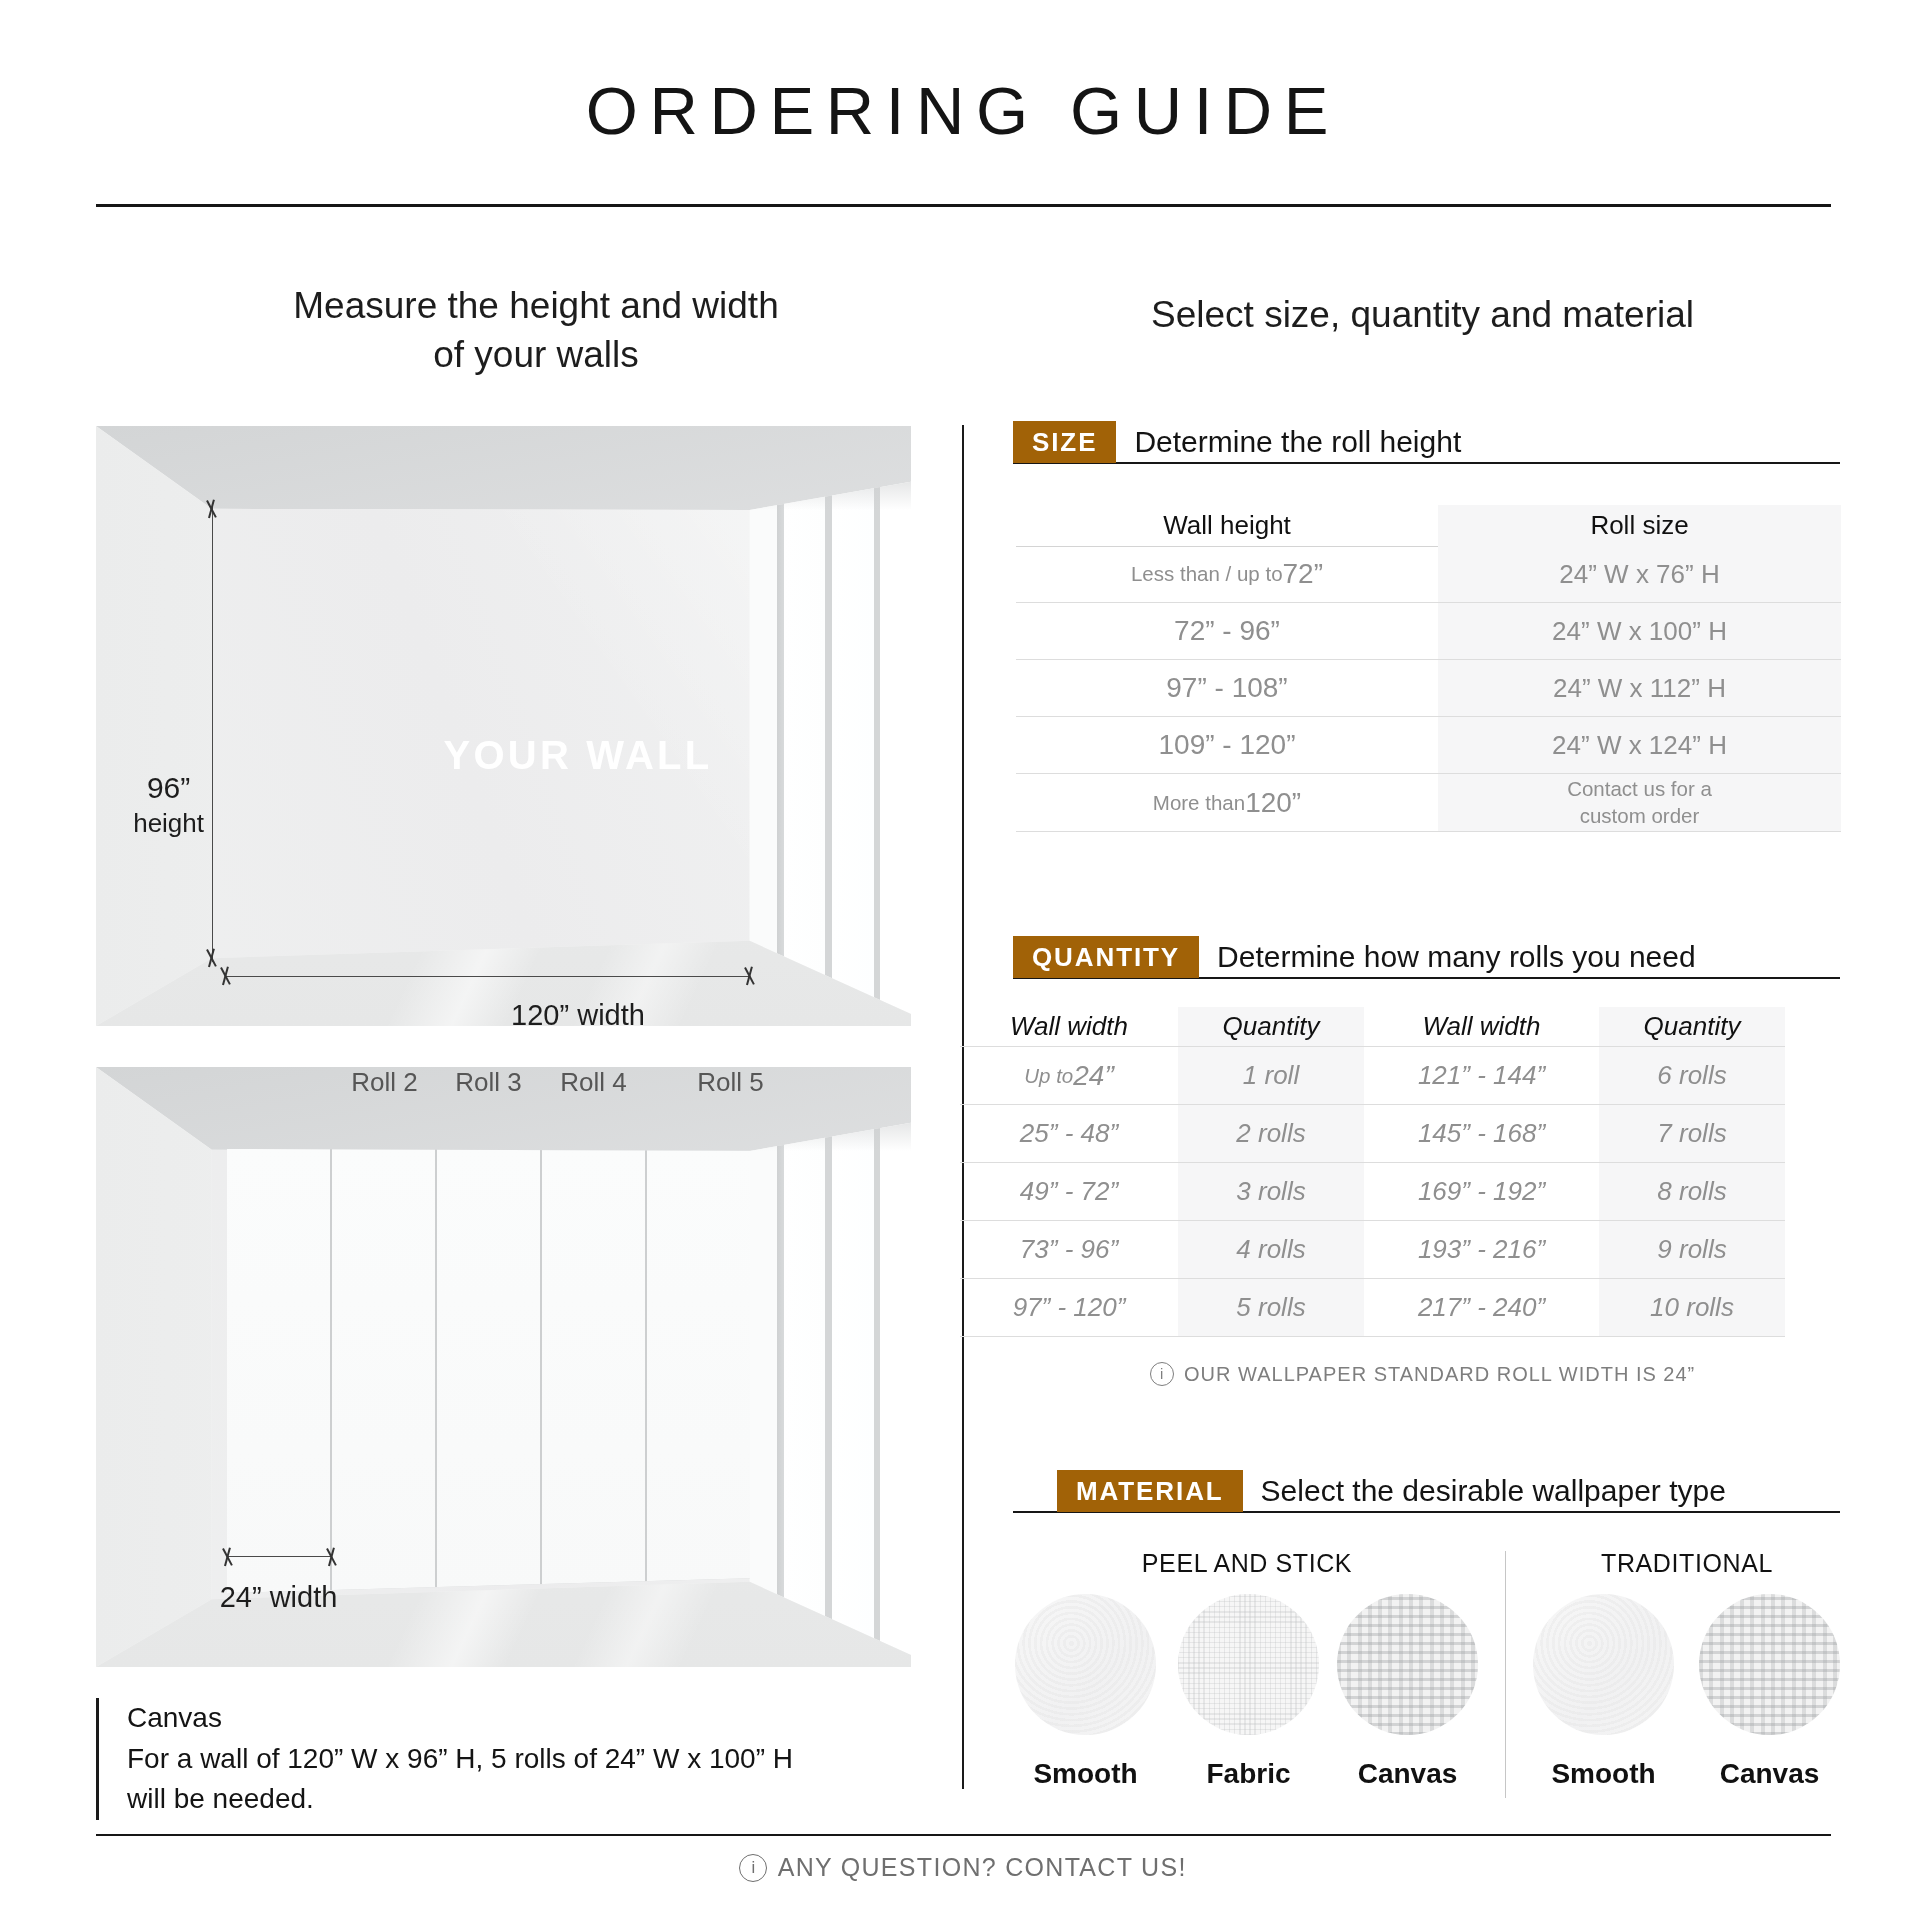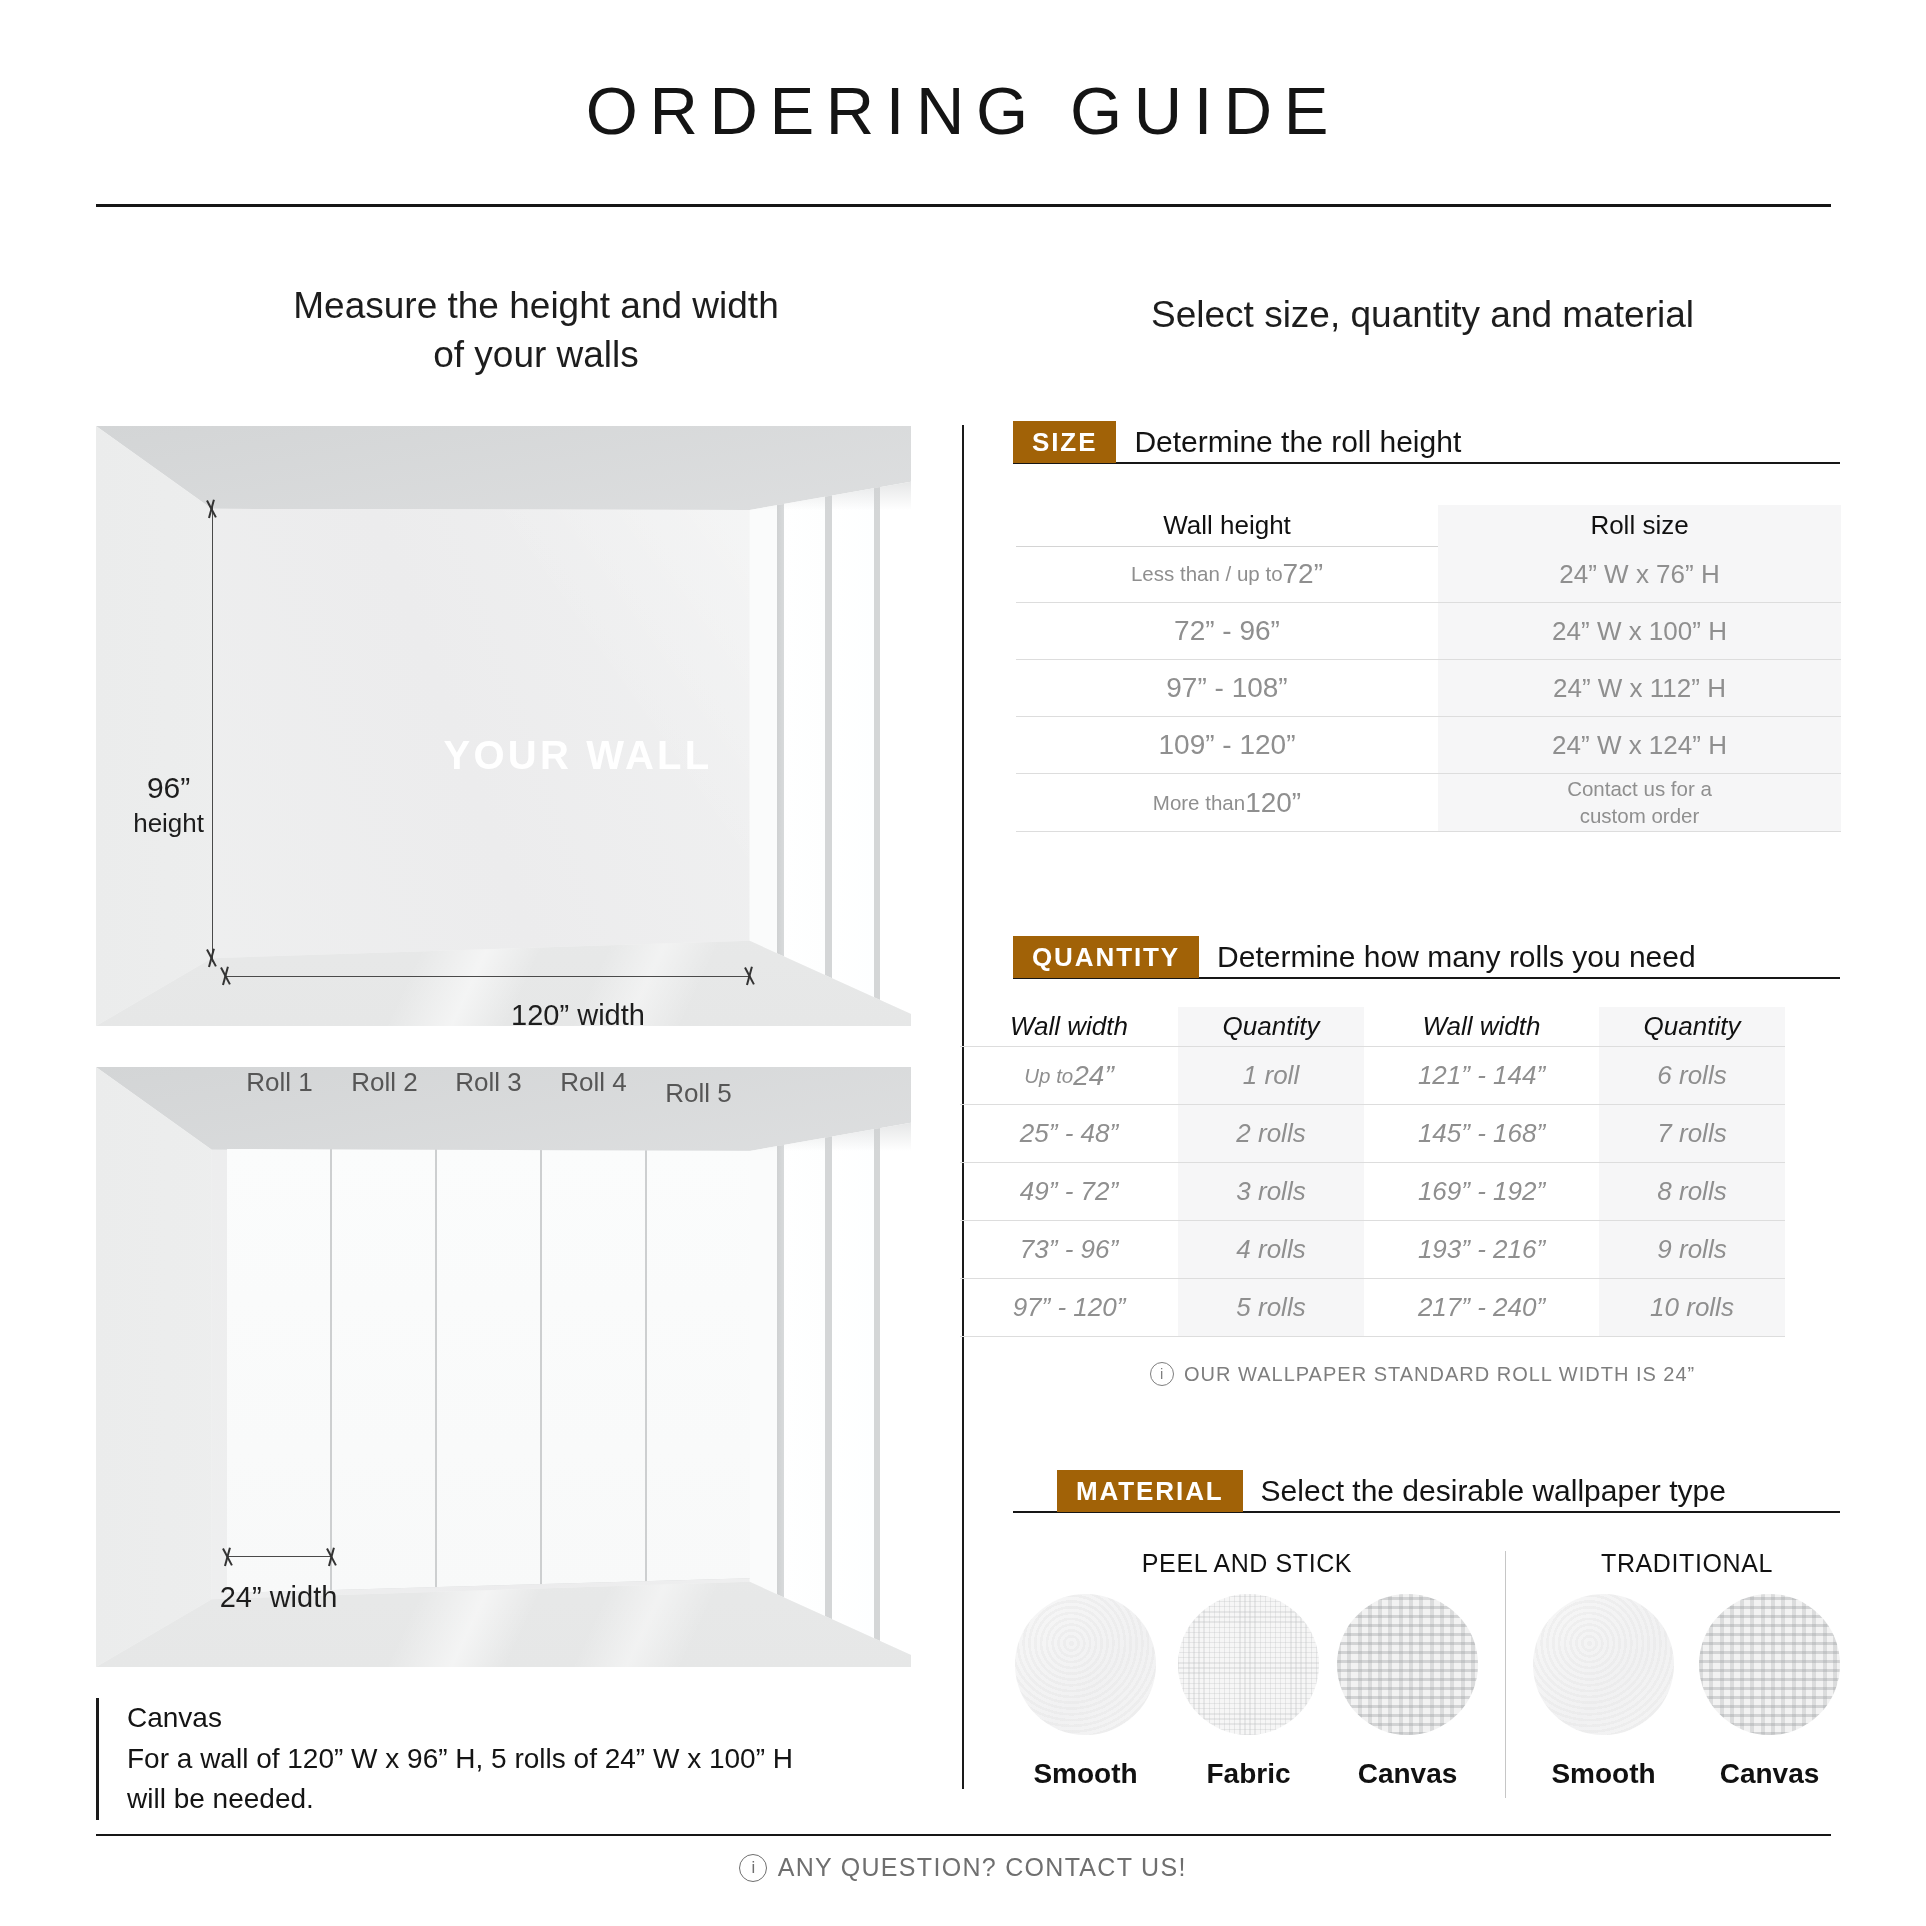--- a/index.html
+++ b/index.html
@@ -160,25 +160,24 @@
   <div class="floor"></div>
 
   <div class="abs" id="panels">
     <div class="panel"></div>
     <div class="panel"></div>
     <div class="panel"></div>
     <div class="panel"></div>
     <div class="panel"></div>
   </div>
 
-  <div class="abs roll-label" style="left:131px;">Roll 1</div>
   <div class="abs roll-label" style="left:236px;">Roll 2</div>
   <div class="abs roll-label" style="left:340px;">Roll 3</div>
   <div class="abs roll-label" style="left:445px;">Roll 4</div>
-  <div class="abs roll-label" style="left:550px;margin-top:11px;">Roll 5</div>
+  <div class="abs roll-label" style="left:582px;">Roll 5</div>
 
   <div class="abs mline" style="left:131px;top:489px;width:105px;height:1.3px;"></div>
   <div class="abs tick" style="left:121px;top:479px;"></div>
   <div class="abs tick" style="left:225px;top:479px;"></div>
   <div class="abs" id="label24">24” width</div>
 </div>
 
 <div class="abs" id="example">
   <div>Canvas</div>
   <div>For a wall of 120” W x 96” H, 5 rolls of 24” W x 100” H</div>

